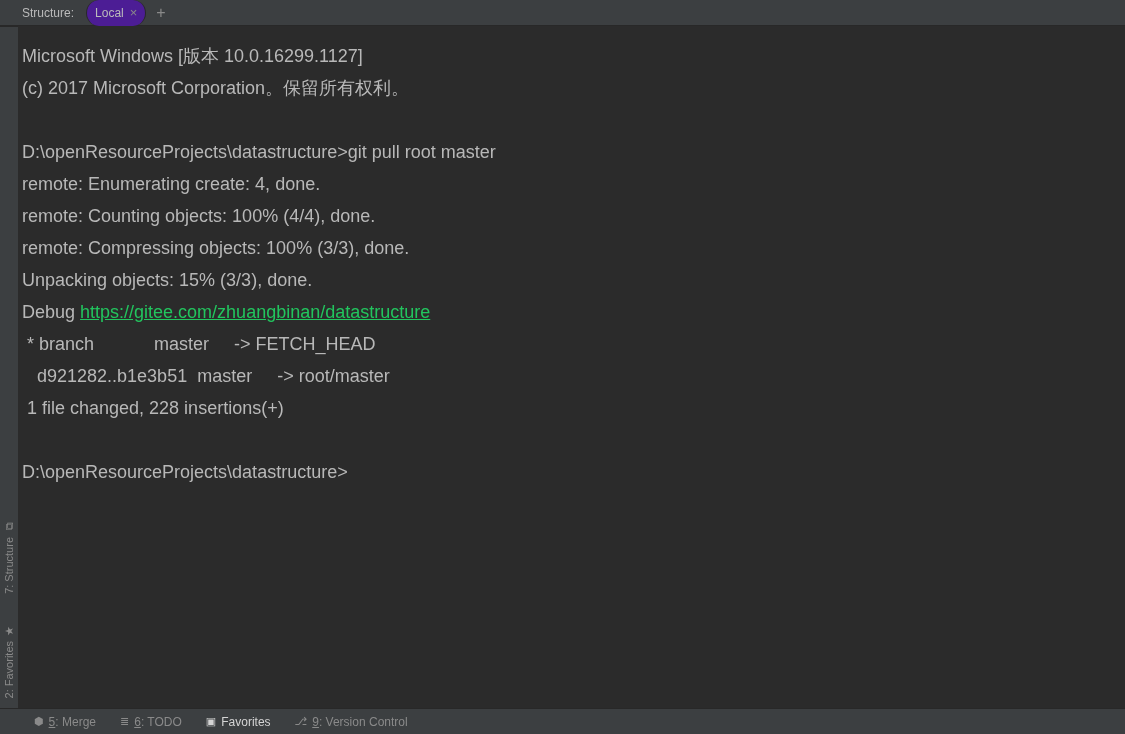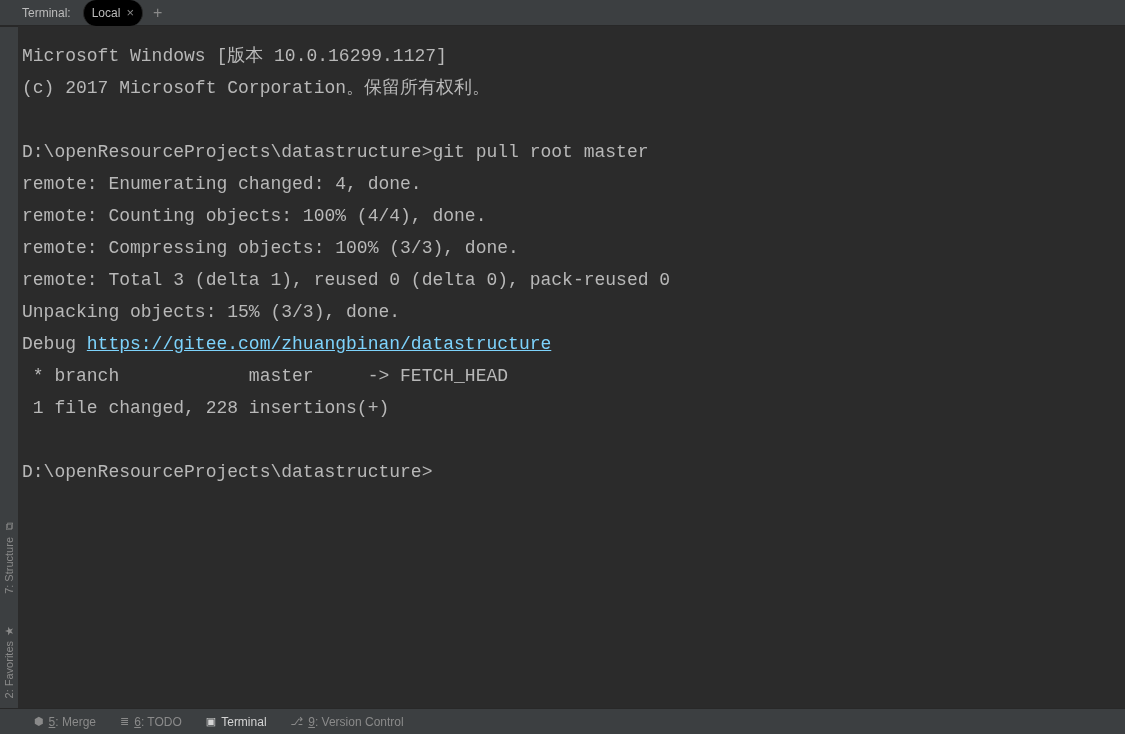--- a/index.html
+++ b/index.html
@@ -21,21 +21,21 @@
 .terminal-label {
   color: #bbbbbb;
   font-size: 12px;
   padding: 0 12px 0 22px;
 }
 .tab {
   height: 26px;
   display: flex;
   align-items: center;
   padding: 0 8px;
-  background: #000000;
+  background: #4c1d95;
   border-right: 1px solid #282828;
   border-left: 1px solid #282828;
   border-radius: 13px;
 }
 .tab-label {
   color: #bbbbbb;
   font-size: 12px;
   margin-right: 6px;
 }
 .tab-close {
@@ -88,25 +88,25 @@
   bottom: 26px;
   background: #2b2b2b;
   padding: 14px 4px 4px 4px;
   font-family: "Consolas", "Courier New", monospace;
   font-size: 18px;
   line-height: 32px;
   color: #b8b8b8;
   overflow: hidden;
 }
 .terminal-body pre {
-  font-family: Liberation Mono, monospace;
+  font-family: Liberation Sans, sans-serif;
   white-space: pre;
 }
 .link {
-  color: #7dd3fc;
+  color: #22c55e;
   text-decoration: underline;
 }
 .plus-line {
   color: #a8c023;
 }
 .bottom-bar {
   position: absolute;
   left: 0;
   right: 0;
   bottom: 0;
@@ -133,21 +133,21 @@
 .bottom-item .num { text-decoration: underline; }
 .icon-sq {
   display: inline-block;
   font-size: 11px;
 }
 </style>
 </head>
 <body>
 
 <div class="top-bar">
-  <span class="terminal-label">Terminal:</span>
+  <span class="terminal-label">Structure:</span>
   <div class="tab">
     <span class="tab-label">Local</span>
     <span class="tab-close">×</span>
   </div>
   <span class="add-tab">+</span>
 </div>
 
 <div class="left-gutter">
   <div class="gutter-item">
     <span>7: Structure</span>
@@ -157,42 +157,42 @@
     <span>2: Favorites</span>
     <span class="gutter-icon">★</span>
   </div>
 </div>
 
 <div class="terminal-body">
 <pre>Microsoft Windows [版本 10.0.16299.1127]</pre>
 <pre>(c) 2017 Microsoft Corporation。保留所有权利。</pre>
 <pre> </pre>
 <pre>D:\openResourceProjects\datastructure&gt;git pull root master</pre>
-<pre>remote: Enumerating changed: 4, done.</pre>
+<pre>remote: Enumerating create: 4, done.</pre>
 <pre>remote: Counting objects: 100% (4/4), done.</pre>
 <pre>remote: Compressing objects: 100% (3/3), done.</pre>
-<pre>remote: Total 3 (delta 1), reused 0 (delta 0), pack-reused 0</pre>
 <pre>Unpacking objects: 15% (3/3), done.</pre>
 <pre><span>Debug </span><span class="link">https://gitee.com/zhuangbinan/datastructure</span></pre>
 <pre> * branch            master     -&gt; FETCH_HEAD</pre>
+<pre>   d921282..b1e3b51  master     -&gt; root/master</pre>
 <pre> 1 file changed, 228 insertions(+)</pre>
 <pre> </pre>
 <pre>D:\openResourceProjects\datastructure&gt;</pre>
 </div>
 
 <div class="bottom-bar">
   <div class="bottom-item">
     <span class="icon-sq">⬢</span>
     <span><span class="num">5</span><span>: Merge</span></span>
   </div>
   <div class="bottom-item">
     <span class="icon-sq">≣</span>
     <span><span class="num">6</span><span>: TODO</span></span>
   </div>
   <div class="bottom-item active">
     <span class="icon-sq">▣</span>
-    <span>Terminal</span>
+    <span>Favorites</span>
   </div>
   <div class="bottom-item">
     <span class="icon-sq">⎇</span>
     <span><span class="num">9</span><span>: Version Control</span></span>
   </div>
 </div>
 
 </body></html>

